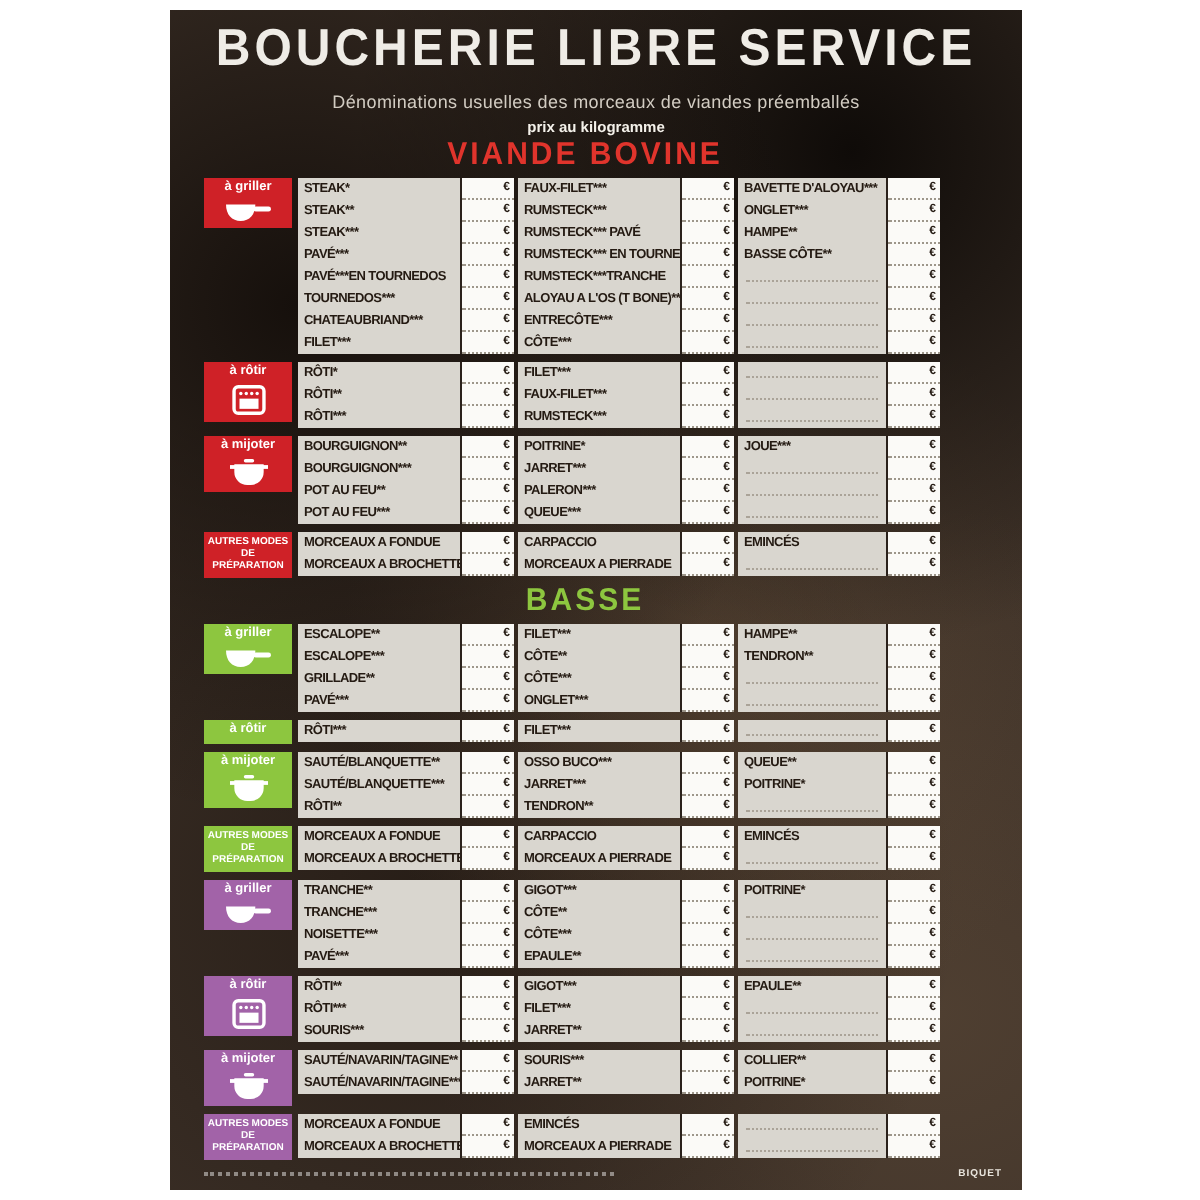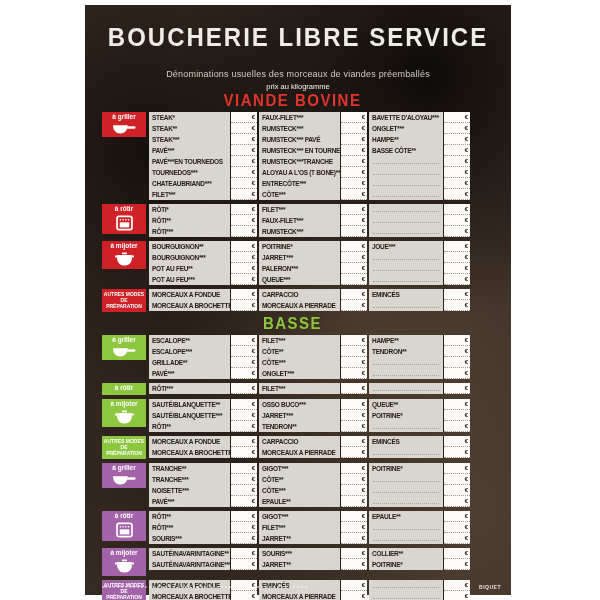--- a/index.html
+++ b/index.html
@@ -8,24 +8,24 @@
   .poster {
     position:absolute; left:85px; top:5px; width:426px; height:590px;
     background-color:#3d3128;
     background-image:
       radial-gradient(circle at 15% 25%, rgba(15,10,7,.85), rgba(15,10,7,0) 45%),
       radial-gradient(circle at 80% 12%, rgba(10,7,5,.9), rgba(10,7,5,0) 40%),
       radial-gradient(circle at 65% 55%, rgba(110,85,60,.35), rgba(110,85,60,0) 45%),
       radial-gradient(circle at 30% 75%, rgba(25,17,12,.6), rgba(25,17,12,0) 50%),
       radial-gradient(circle at 90% 85%, rgba(120,95,70,.3), rgba(120,95,70,0) 40%);
   }
-  .header { text-align:center; padding-top:19px; }
+  .header { text-align:center; padding-top:7px; }
   .title { color:#efece6; font-size:24px; font-weight:bold; letter-spacing:2px; line-height:26px; transform:scaleY(1.08); }
-  .subtitle { color:#d2ccc2; font-size:9px; line-height:11px; margin-top:19px; letter-spacing:.2px; }
-  .unit { color:#f4f1ea; font-size:7.5px; font-weight:normal; line-height:9px; margin-top:2px; }
+  .subtitle { color:#d2ccc2; font-size:9px; line-height:11px; margin-top:8px; letter-spacing:.2px; }
+  .unit { color:#f4f1ea; font-size:7.5px; font-weight:bold; line-height:9px; margin-top:2px; }
   .content { padding:0 28px 0 17px; }
   .section-title { text-align:center; font-size:15px; font-weight:bold; letter-spacing:1.5px; line-height:16px; margin:2px 0 3px 0; transform:scaleY(1.05); }
   .block { display:flex; align-items:flex-start; margin-bottom:4px; }
   .iconwrap { width:47px; flex:none; }
   .iconbox { width:44px; max-height:46px; height:100%; color:#fff; text-align:center; padding:1px 1px 3px 1px; overflow:hidden; }
   .iconbox .lbl { font-size:6.5px; font-weight:bold; line-height:8px; }
   .iconbox .lbl.small { font-size:5px; line-height:6px; padding-top:1px; }
   .iconbox svg { display:block; margin:2px auto 0 auto; }
   .grid { display:flex; flex:1; }
   .namecol { background:#d9d6cf; flex:none; }

